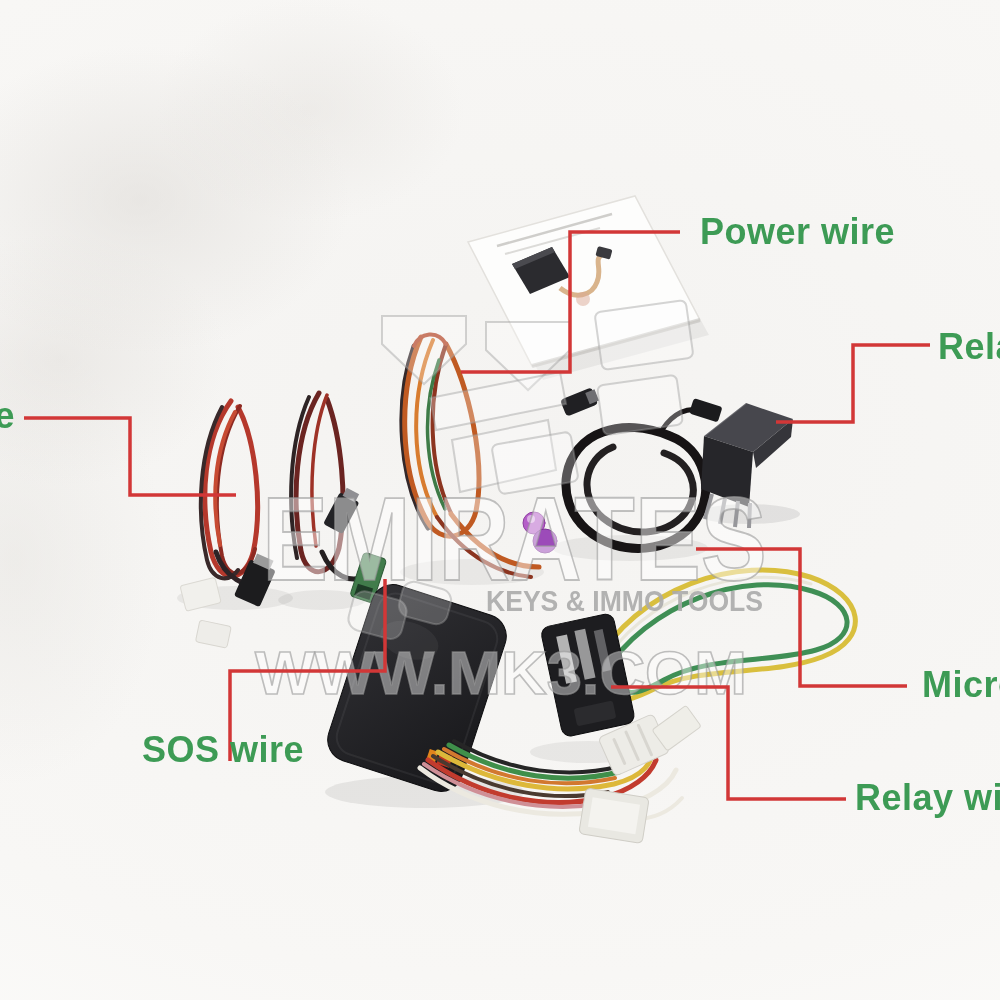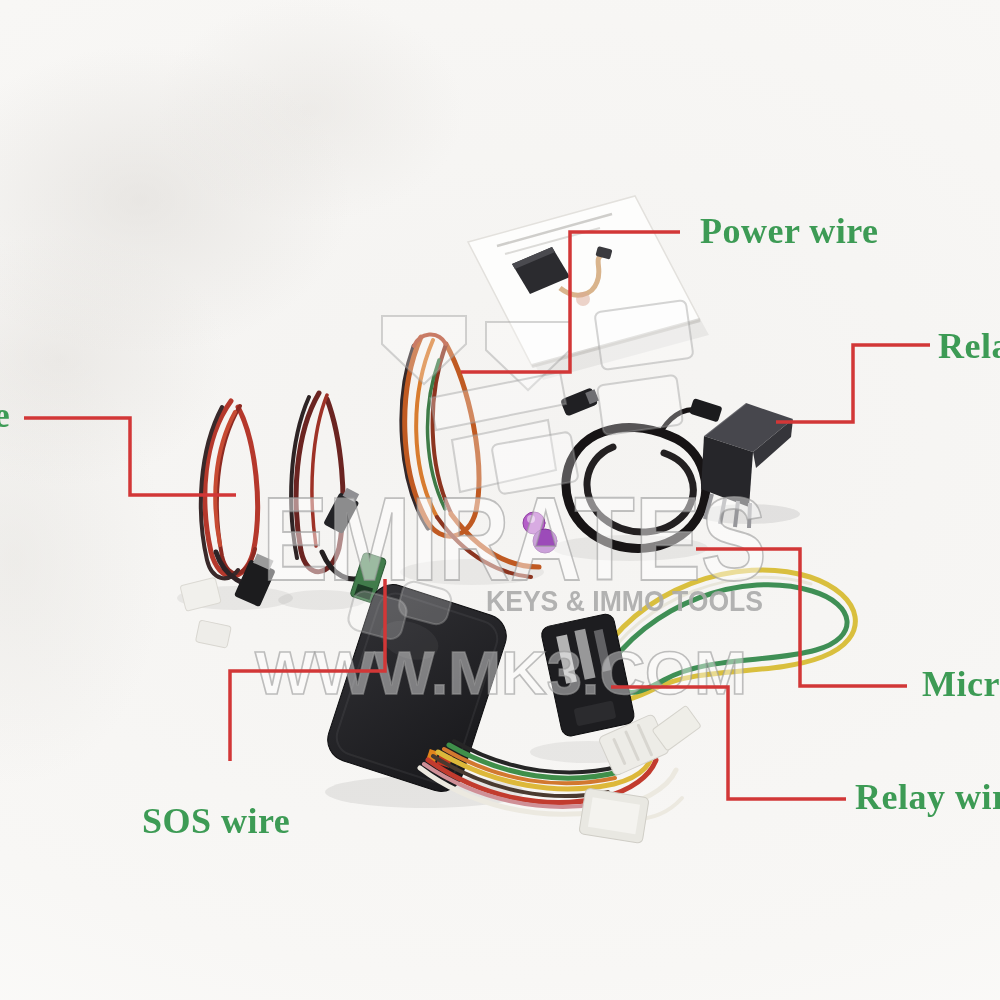--- a/index.html
+++ b/index.html
@@ -15,21 +15,20 @@
       radial-gradient(1500px 1000px at 520px 430px, #f4f3f1 0%, #f8f7f5 55%, #fdfdfc 85%);
   }
   .label{
     position:absolute;
     font-weight:600;
     font-size:36px;
     line-height:1.1;
     color:#3d9b55;
     white-space:nowrap;
     letter-spacing:.5px;
-    font-family:Liberation Serif, serif;
   }
   svg{position:absolute;left:0;top:0;}
 </style>
 </head>
 <body>
 
 <div id="stage">
 
   <svg width="1000" height="1000" viewBox="0 0 1000 1000">
     <defs>
@@ -223,17 +222,17 @@
       <polyline points="24,418 130,418 130,495 236,495" stroke="#d23737"></polyline>
       <polyline points="385,579 385,671 230,671 230,761" stroke="#d23737"></polyline>
       <polyline points="696,549 800,549 800,686 907,686" stroke="#d23737"></polyline>
       <polyline points="611,687 728,687 728,799 846,799" stroke="#d23737"></polyline>
     </g>
   </svg>
 
   <div class="label" style="left:700px;top:212px">Power wire</div>
   <div class="label" style="left:938px;top:327px">Relay</div>
   <div class="label" style="left:-59px;top:396px">wire</div>
-  <div class="label" style="left:142px;top:802px">SOS wire</div>
+  <div class="label" style="left:142px;top:730px">SOS wire</div>
   <div class="label" style="left:922px;top:665px">Microphone</div>
   <div class="label" style="left:855px;top:778px">Relay wire</div>
 
 </div>
 
 </body></html>

